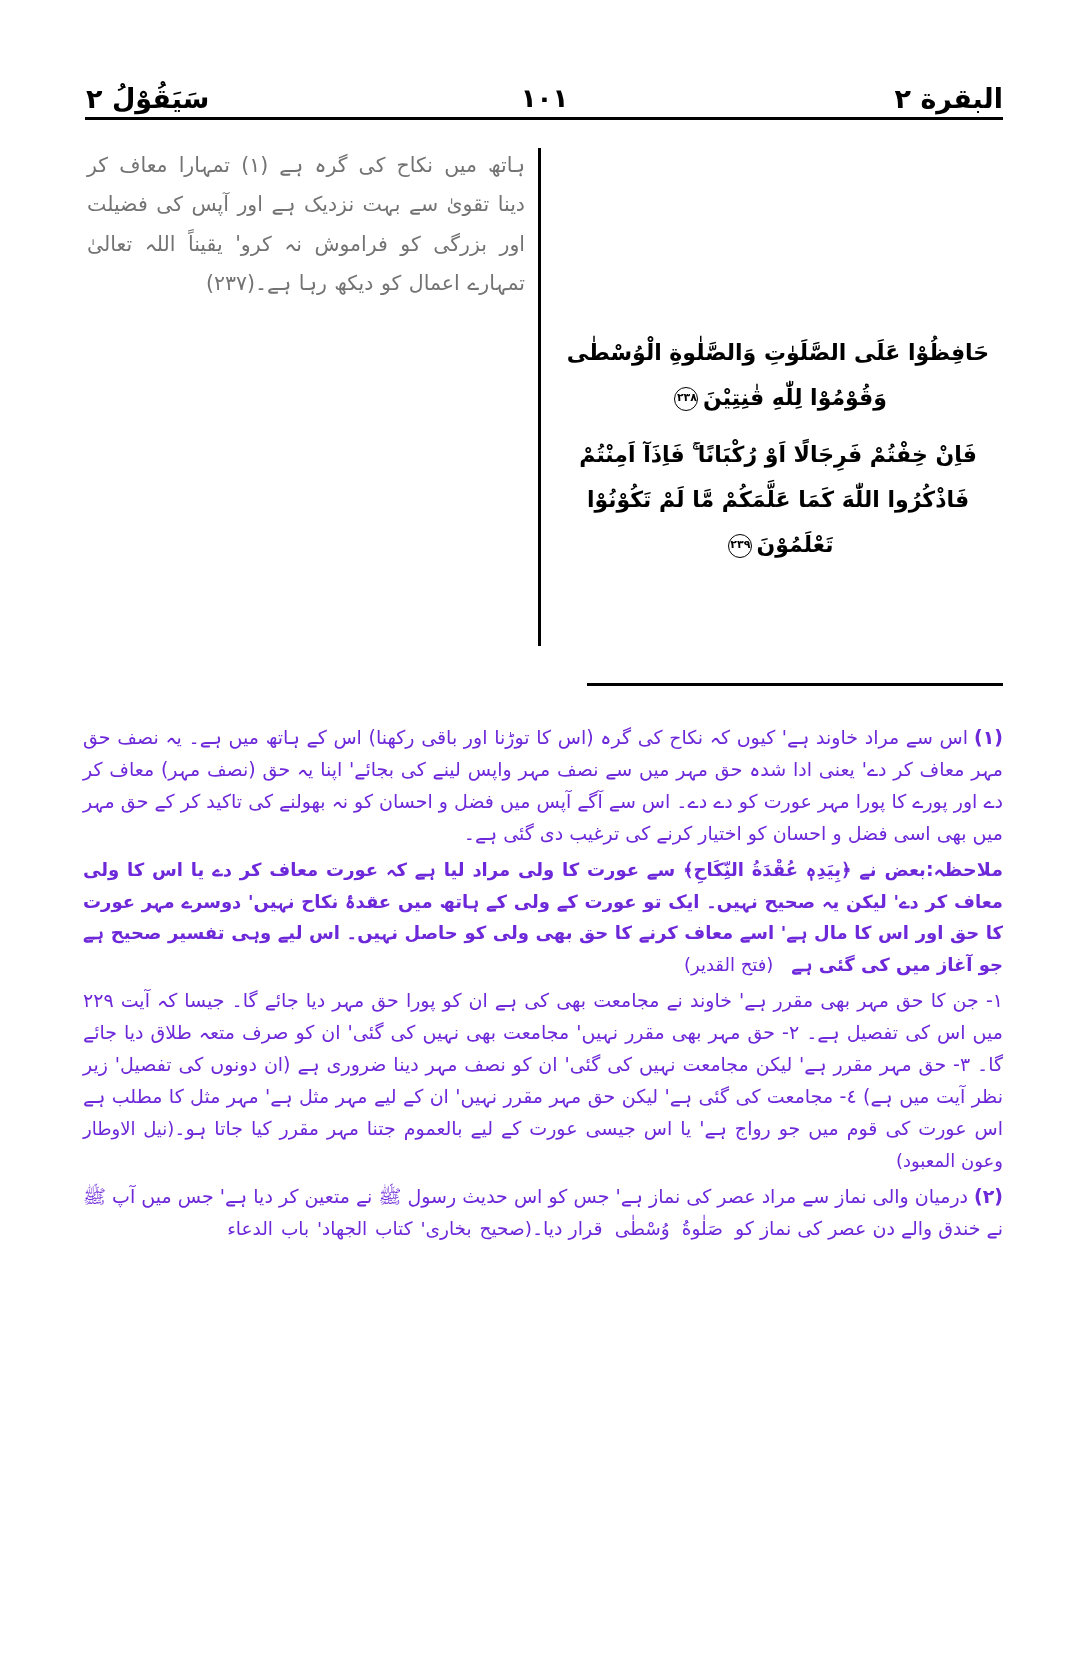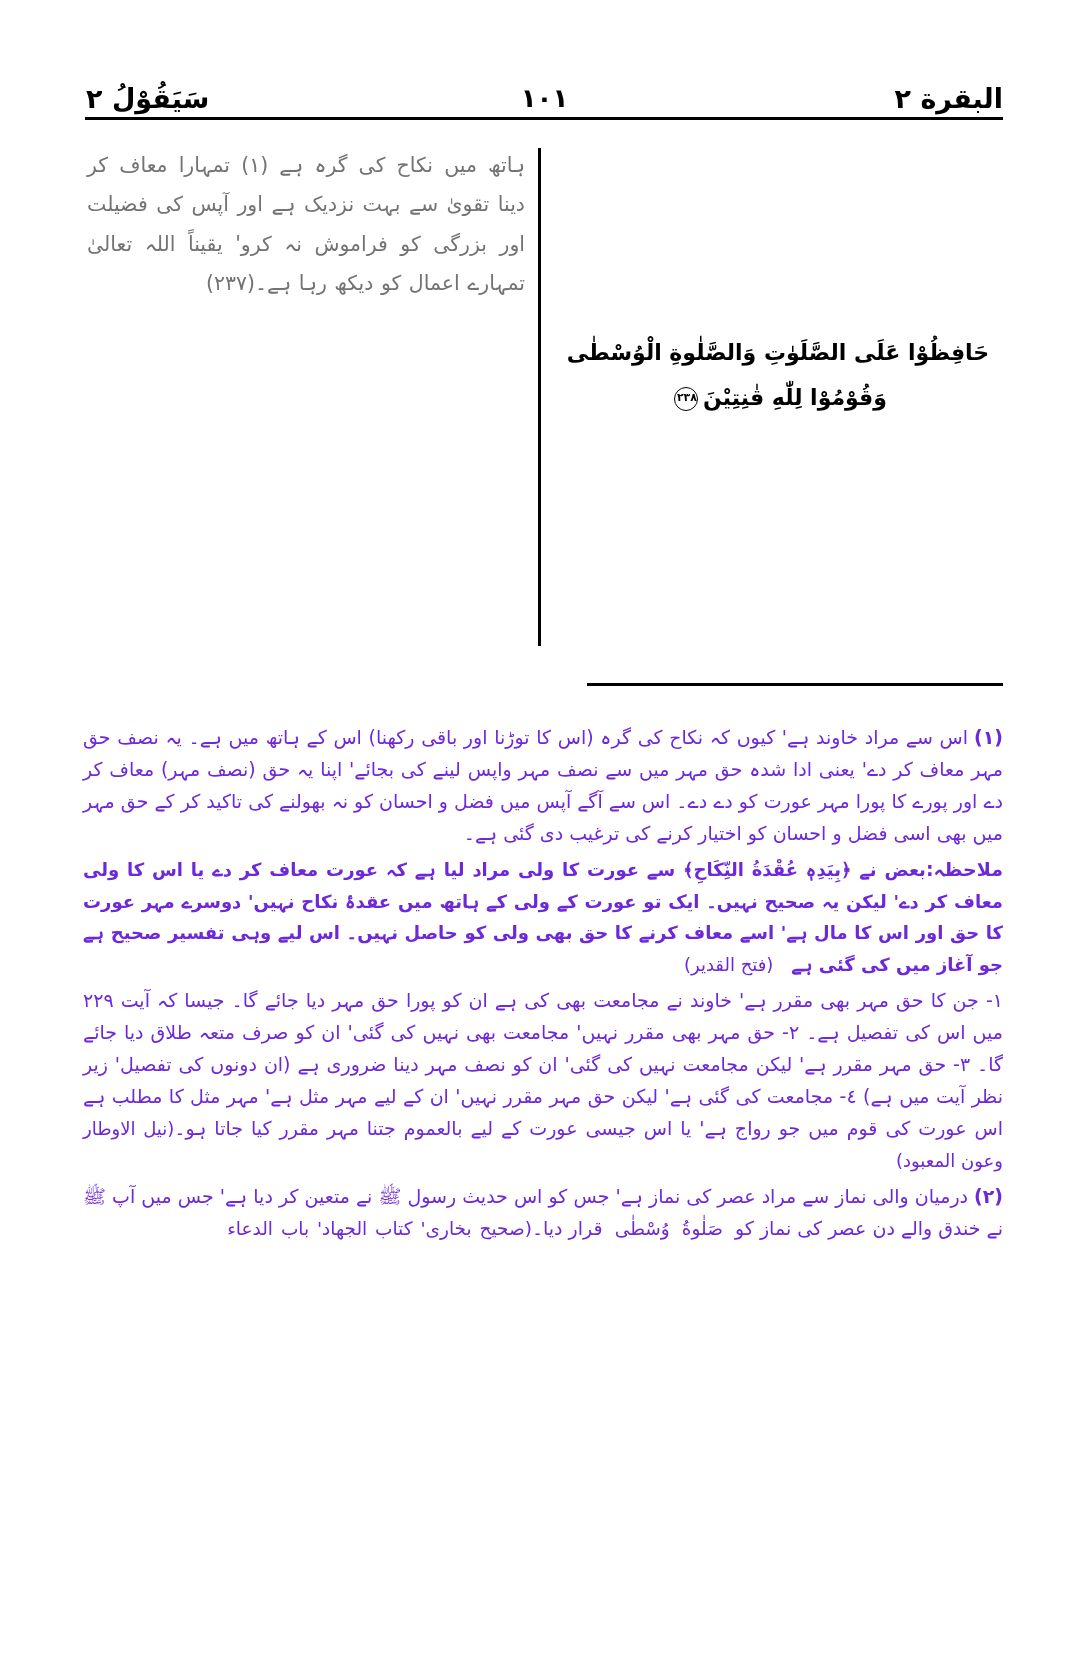--- a/index.html
+++ b/index.html
@@ -201,20 +201,21 @@
   <div class="main-block">
 
     <div class="col-divider"></div>
 
     <div class="urdu-col">
       <p class="urdu-para">ہاتھ میں نکاح کی گرہ ہے (١) تمہارا معاف کر دینا تقویٰ سے بہت نزدیک ہے اور آپس کی فضیلت اور بزرگی کو فراموش نہ کرو' یقیناً اللہ تعالیٰ تمہارے اعمال کو دیکھ رہا ہے۔(٢٣٧)</p>
     </div>
 
     <div class="arabic-col">
       <p class="ayah"><span>حَافِظُوْا عَلَى الصَّلَوٰتِ وَالصَّلٰوةِ الْوُسْطٰى وَقُوْمُوْا لِلّٰهِ قٰنِتِيْنَ</span><span class="ayah-num">٢٣٨</span></p>
+      <p class="ayah"><span>فَاِنْ خِفْتُمْ فَرِجَالًا اَوْ رُكْبَانًا ۚ فَاِذَآ اَمِنْتُمْ فَاذْكُرُوا اللّٰهَ كَمَا عَلَّمَكُمْ مَّا لَمْ تَكُوْنُوْا تَعْلَمُوْنَ</span><span class="ayah-num">٢٣٩</span></p>
     </div>
 
   </div>
 
   <div class="fn-rule"></div>
 
   <div class="footnotes">
 
     <p class="fn-para"><span class="fn-marker">(١)</span><span>اس سے مراد خاوند ہے' کیوں کہ نکاح کی گرہ (اس کا توڑنا اور باقی رکھنا) اس کے ہاتھ میں ہے۔ یہ نصف حق مہر معاف کر دے' یعنی ادا شدہ حق مہر میں سے نصف مہر واپس لینے کی بجائے' اپنا یہ حق (نصف مہر) معاف کر دے اور پورے کا پورا مہر عورت کو دے دے۔ اس سے آگے آپس میں فضل و احسان کو نہ بھولنے کی تاکید کر کے حق مہر میں بھی اسی فضل و احسان کو اختیار کرنے کی ترغیب دی گئی ہے۔</span></p>
 

